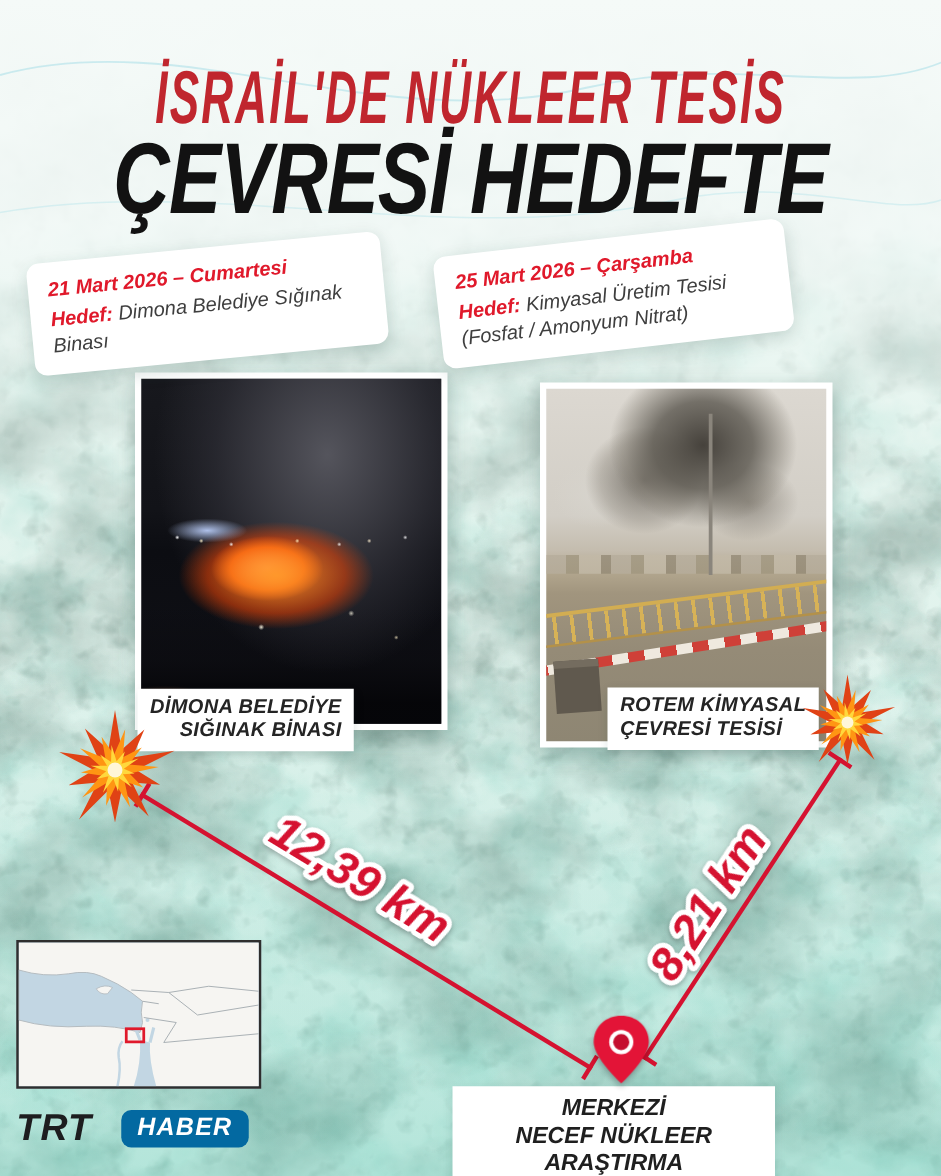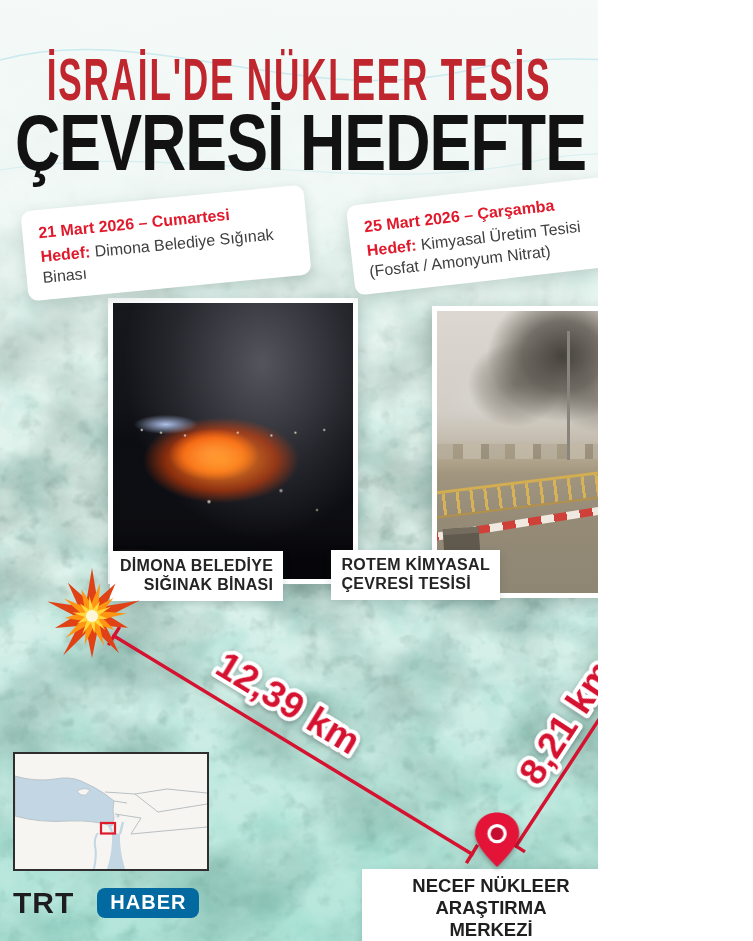--- a/index.html
+++ b/index.html
@@ -1,19 +1,20 @@
 <!DOCTYPE html>
 <html lang="tr"><head>
 <meta charset="utf-8">
 <style>
   html,body{margin:0;padding:0;background:#ffffff;}
   #stage{
-    position:relative;width:598px;height:941px;overflow:hidden;
+    position:relative;width:753px;height:941px;overflow:hidden;
     font-family:"Liberation Sans", sans-serif;
     background:#dff2ec;
+    font-style:italic;
   }
   svg{display:block;}
   .bg-svg{position:absolute;inset:0;z-index:1;}
   
   .title-red{
     position:absolute;left:0;right:0;top:46px;margin:0;text-align:center;
     font-weight:bold;font-size:40px;letter-spacing:2px;color:#c0262e;
     transform:scale(0.88,1.5);transform-origin:50% 0;z-index:20;white-space:nowrap;
   }
   .title-black{
@@ -185,22 +186,22 @@
   <div class="cap cap-1">
     <span>DİMONA BELEDİYE</span>
     <span>SIĞINAK BİNASI</span>
   </div>
   <div class="cap cap-2">
     <span>ROTEM KİMYASAL</span>
     <span>ÇEVRESİ TESİSİ</span>
   </div>
 
   <div class="center-cap">
+    <span>MERKEZİ</span>
     <span>NECEF NÜKLEER ARAŞTIRMA</span>
-    <span>MERKEZİ</span>
   </div>
 
   <svg class="overlay-svg" width="753" height="941" viewBox="0 0 753 941" aria-hidden="true">
     <defs>
       <g id="burst">
         <polygon fill="#e04215" points="0,-48 5.3,-16.2 23.5,-32.4 13.8,-10 47.6,-15.5 17,0 36.1,11.7 13.8,10 27,37.2 5.3,16.2 0,42 -5.3,16.2 -28.8,39.6 -13.8,10 -37.1,12.1 -17,0 -44.7,-14.5 -13.8,-10 -24.1,-33.2 -5.3,-16.2"></polygon>
         <polygon fill="#ff9513" transform="scale(0.7) rotate(14)" points="0,-48 5.3,-16.2 23.5,-32.4 13.8,-10 47.6,-15.5 17,0 36.1,11.7 13.8,10 27,37.2 5.3,16.2 0,42 -5.3,16.2 -28.8,39.6 -13.8,10 -37.1,12.1 -17,0 -44.7,-14.5 -13.8,-10 -24.1,-33.2 -5.3,-16.2"></polygon>
         <polygon fill="#ffd83c" transform="scale(0.42) rotate(-8)" points="0,-48 5.3,-16.2 23.5,-32.4 13.8,-10 47.6,-15.5 17,0 36.1,11.7 13.8,10 27,37.2 5.3,16.2 0,42 -5.3,16.2 -28.8,39.6 -13.8,10 -37.1,12.1 -17,0 -44.7,-14.5 -13.8,-10 -24.1,-33.2 -5.3,-16.2"></polygon>
         <circle r="6" fill="#fff6d8"></circle>
       </g>

